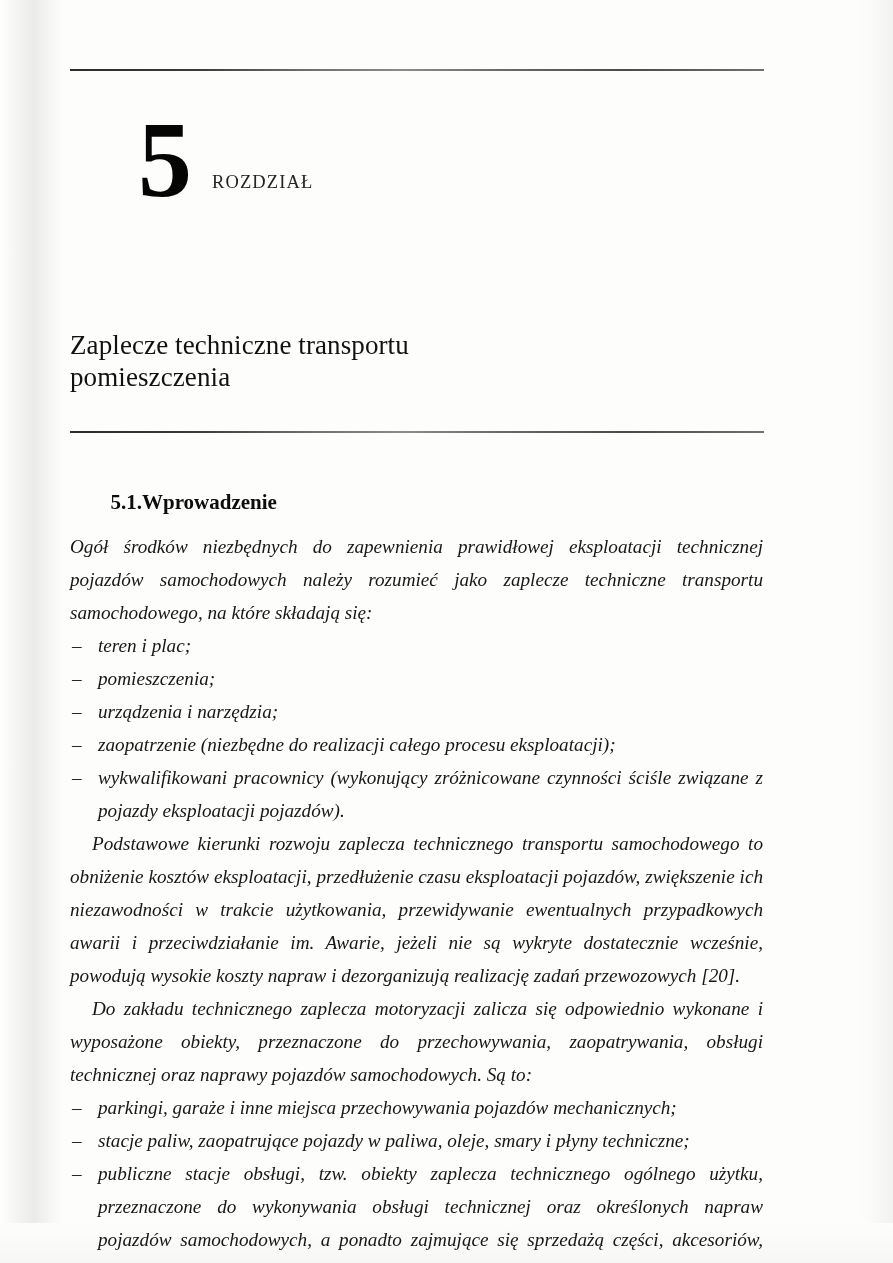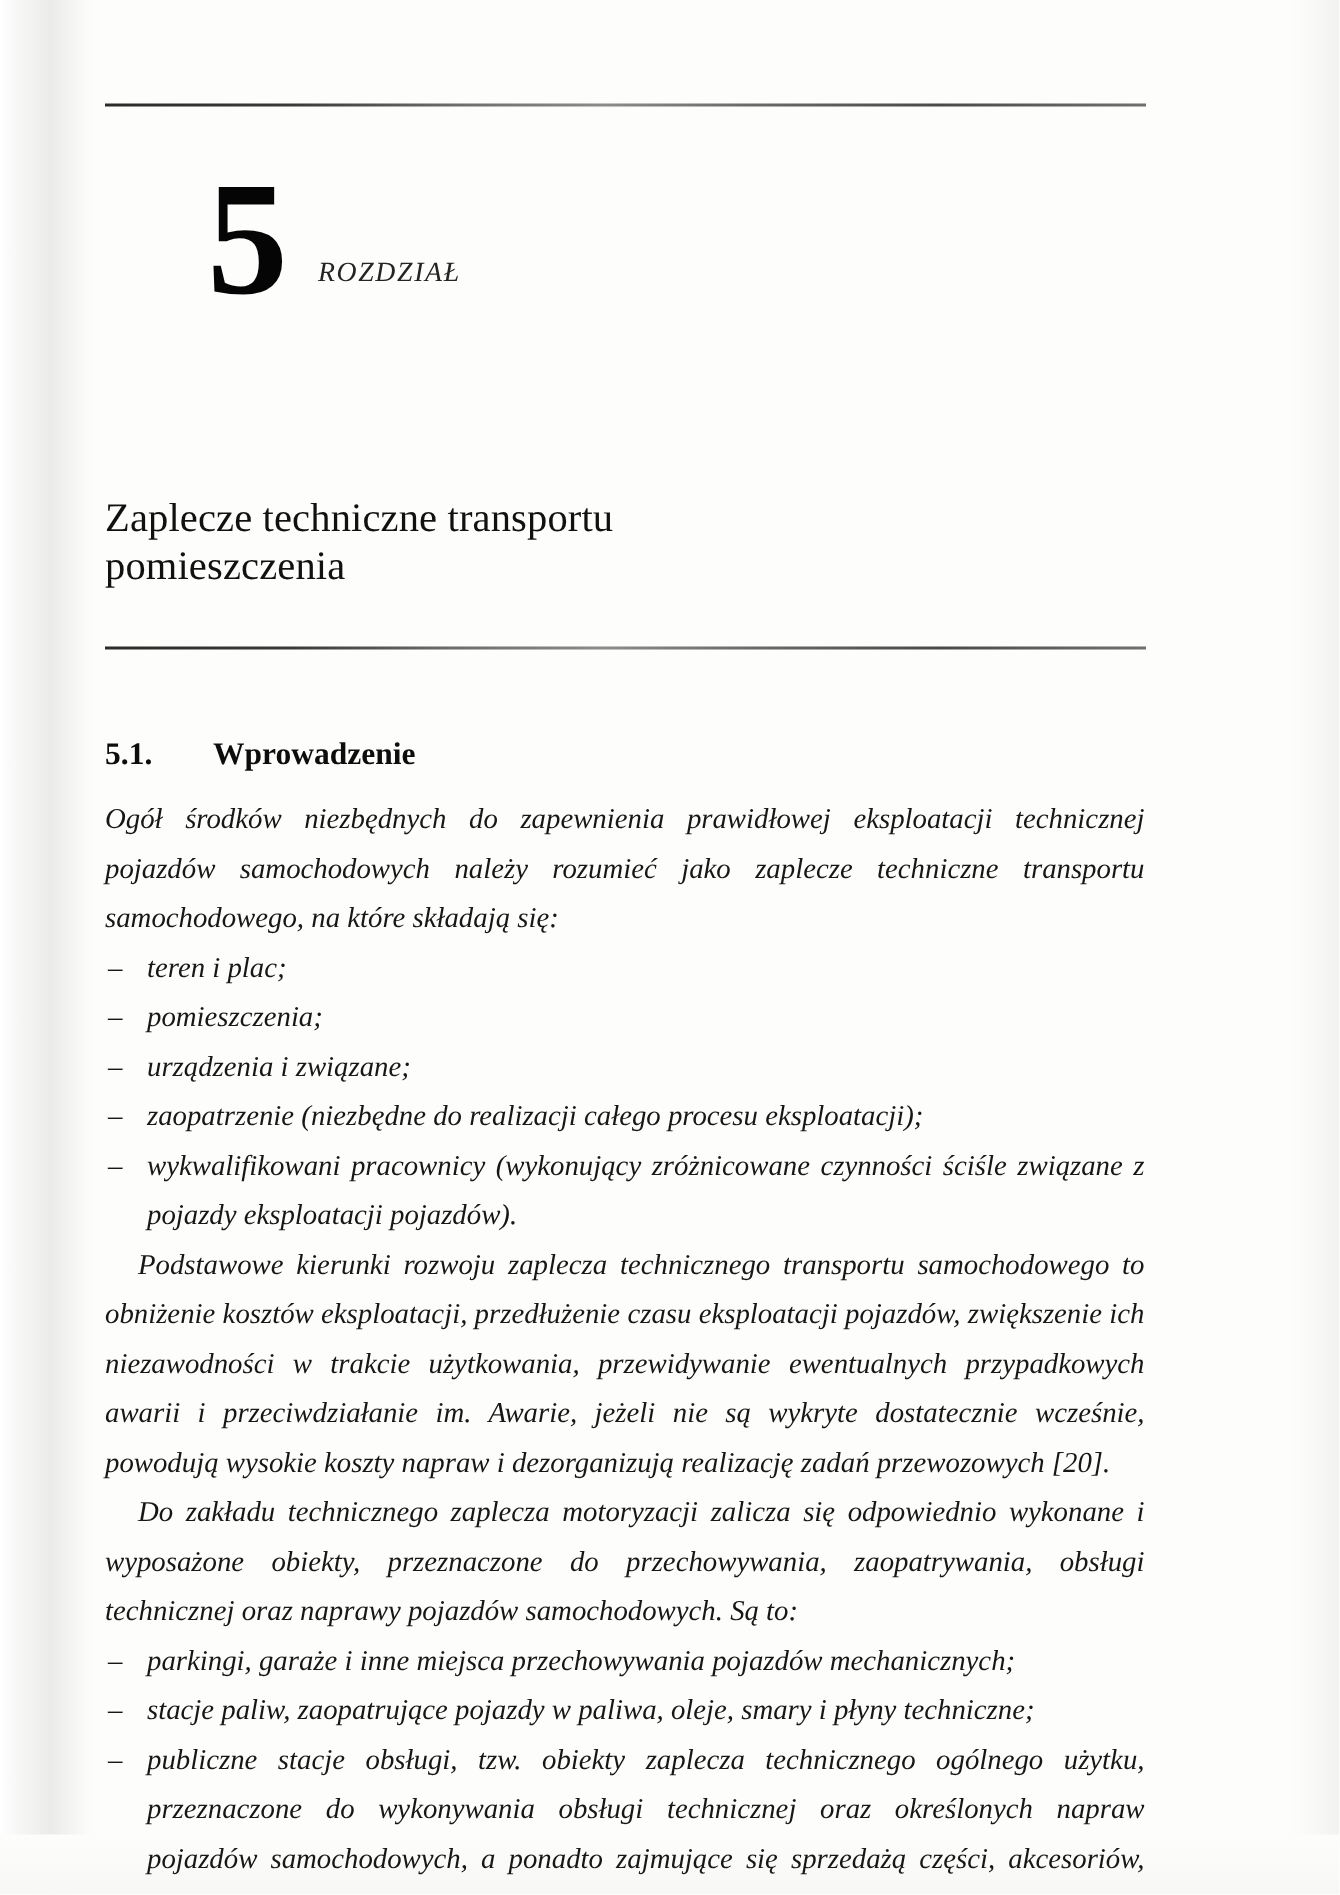--- a/index.html
+++ b/index.html
@@ -80,21 +80,20 @@
     margin-left: 68px;
   }
   .chapter-kicker {
     font-family: "Liberation Serif", "DejaVu Serif", serif;
     font-size: 18.5px;
     letter-spacing: 1.1px;
     color: #242424;
     margin-left: 22px;
     margin-bottom: 9px;
     white-space: nowrap;
-    font-style: italic;
   }
 
   
   .chapter-title {
     position: absolute;
     left: 70px;
     top: 312px;
     width: 700px;
     font-size: 27px;
     line-height: 1.18;
@@ -107,21 +106,21 @@
   
   .section-heading {
     position: absolute;
     left: 70px;
     top: 473px;
     font-size: 21px;
     font-weight: 700;
     color: #0d0d0d;
     white-space: nowrap;
   }
-  .section-heading .sec-num { display: inline-block; min-width: 72px; }
+  .section-heading .sec-num { display: inline-block; min-width: 72px; text-align: right; }
 
   
   .body-block {
     position: absolute;
     left: 70px;
     top: 530px;
     width: 693px;
     font-size: 19.2px;
     line-height: 33px;
     text-align: justify;
@@ -185,21 +184,21 @@
     <span class="sec-num">5.1.</span><span>Wprowadzenie</span>
   </h2>
 
   <div class="body-block">
 
     <p class="para no-indent">Ogół środków niezbędnych do zapewnienia prawidłowej eksploatacji technicznej pojazdów samochodowych należy rozumieć jako zaplecze techniczne transportu samochodowego, na które składają się:</p>
 
     <ul class="dash-list">
       <li>teren i plac;</li>
       <li>pomieszczenia;</li>
-      <li>urządzenia i związane;</li>
+      <li>urządzenia i narzędzia;</li>
       <li>zaopatrzenie (niezbędne do realizacji całego procesu eksploatacji);</li>
       <li>wykwalifikowani pracownicy (wykonujący zróżnicowane czynności ściśle związane z pojazdy eksploatacji pojazdów).</li>
     </ul>
 
     <p class="para">Podstawowe kierunki rozwoju zaplecza technicznego transportu samochodowego to obniżenie kosztów eksploatacji, przedłużenie czasu eksploatacji pojazdów, zwiększenie ich niezawodności w trakcie użytkowania, przewidywanie ewentualnych przypadkowych awarii i przeciwdziałanie im. Awarie, jeżeli nie są wykryte dostatecznie wcześnie, powodują wysokie koszty napraw i dezorganizują realizację zadań przewozowych [20].</p>
 
     <p class="para">Do zakładu technicznego zaplecza motoryzacji zalicza się odpowiednio wykonane i wyposażone obiekty, przeznaczone do przechowywania, zaopatrywania, obsługi technicznej oraz naprawy pojazdów samochodowych. Są to:</p>
 
     <ul class="dash-list">
       <li>parkingi, garaże i inne miejsca przechowywania pojazdów mechanicznych;</li>

